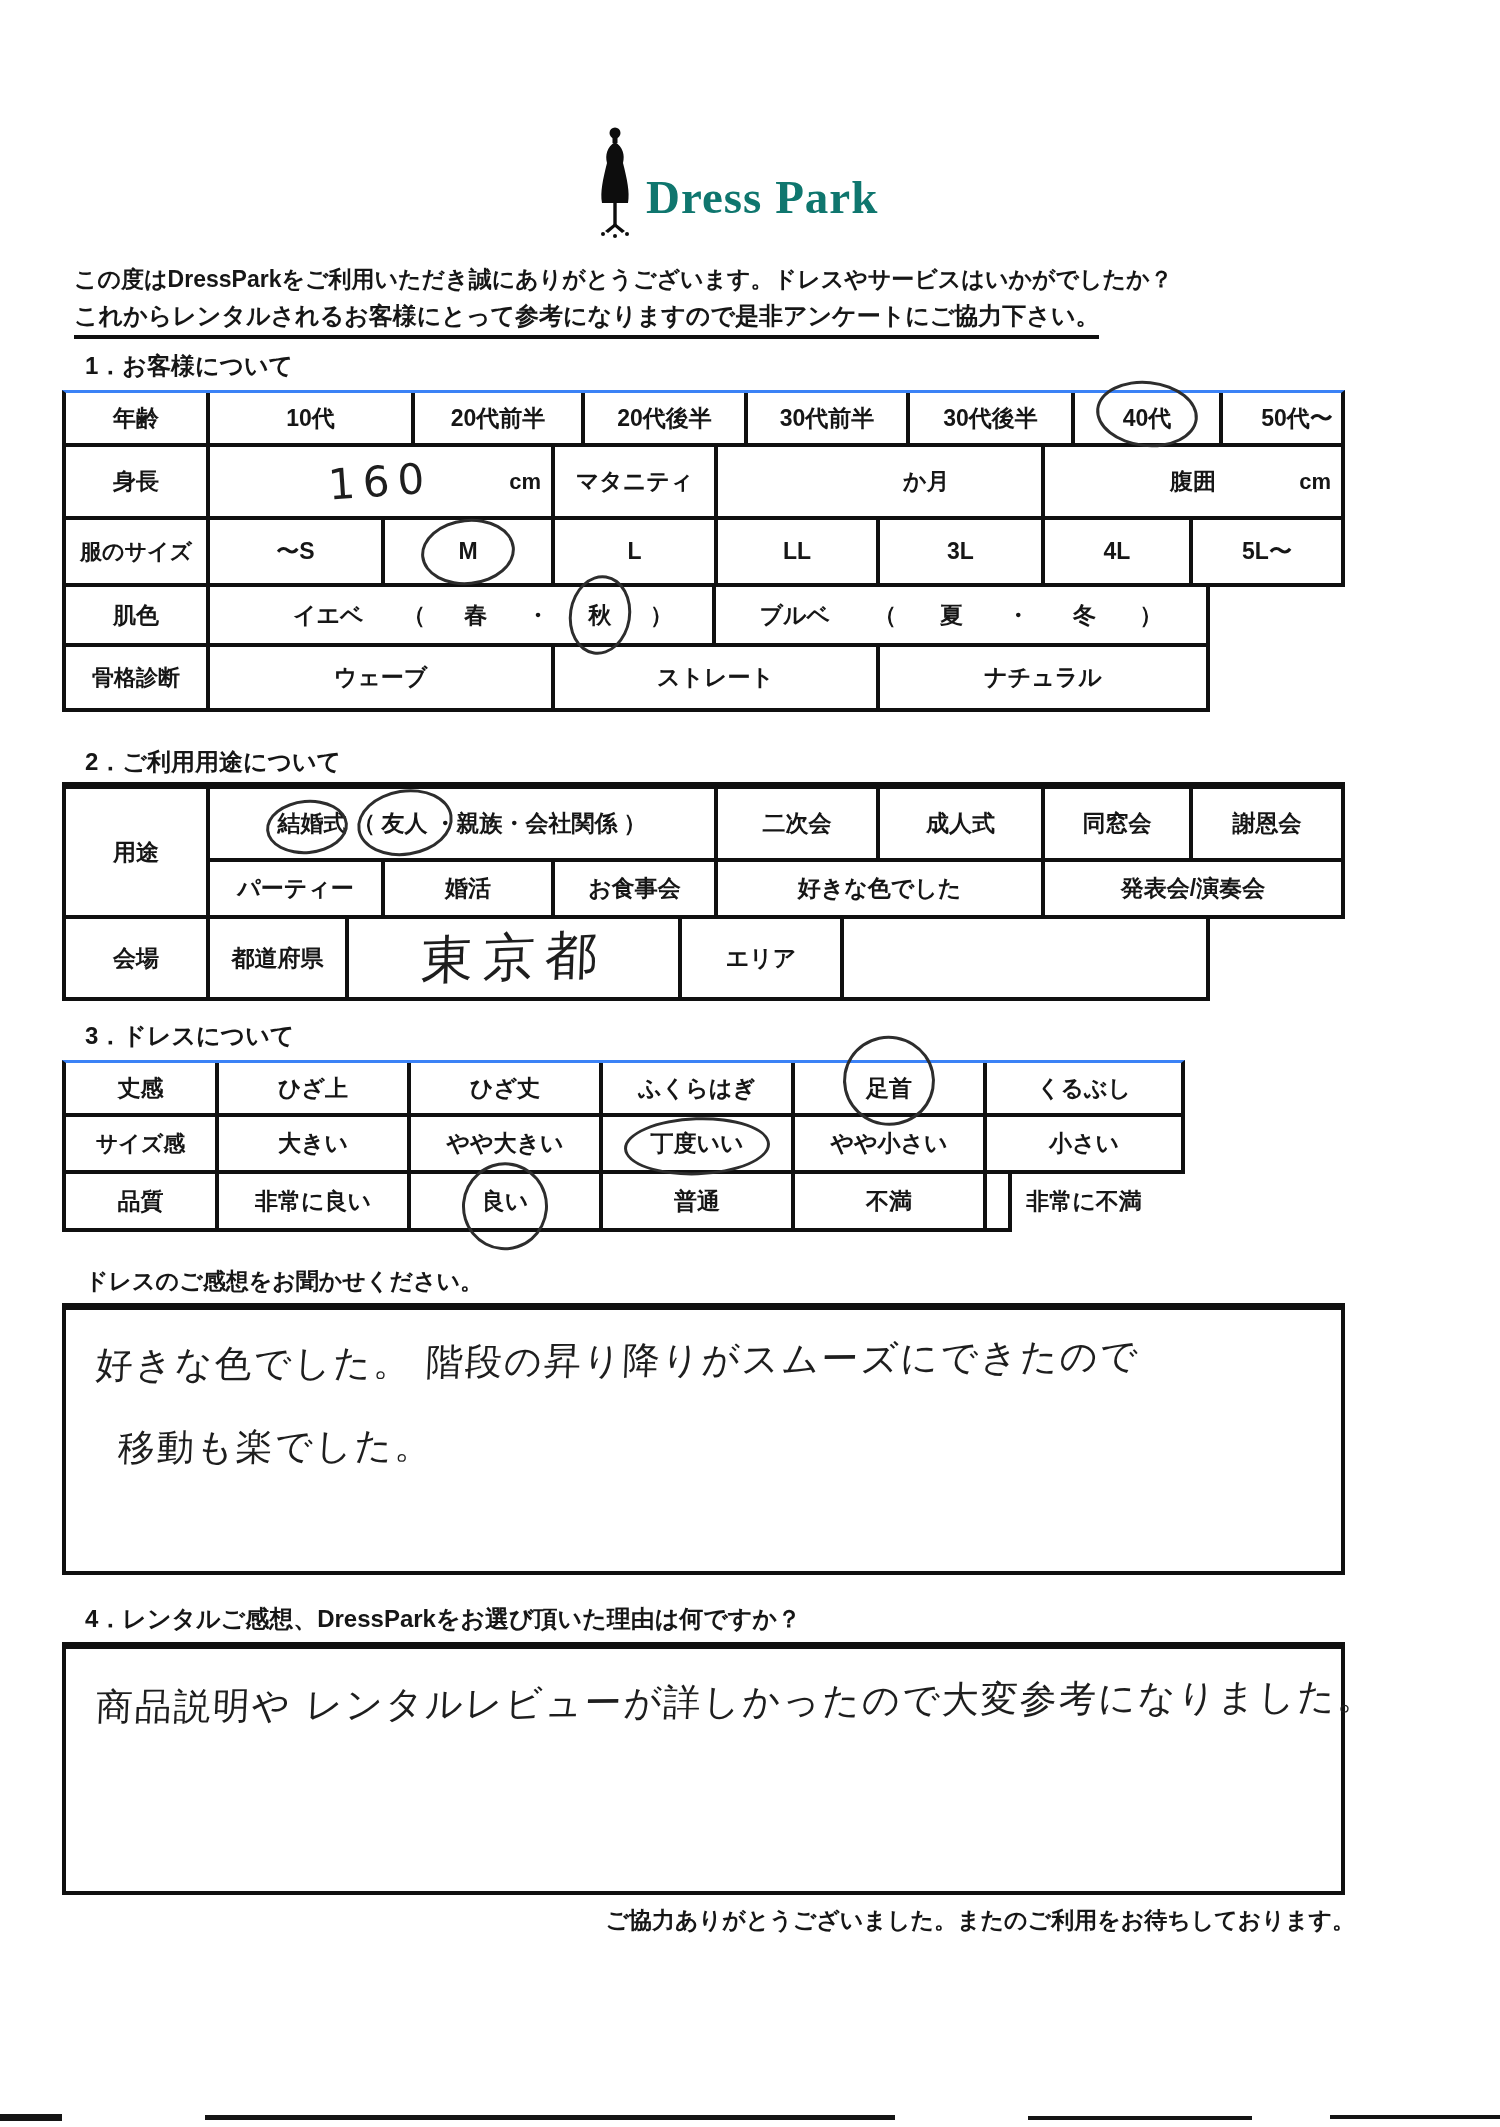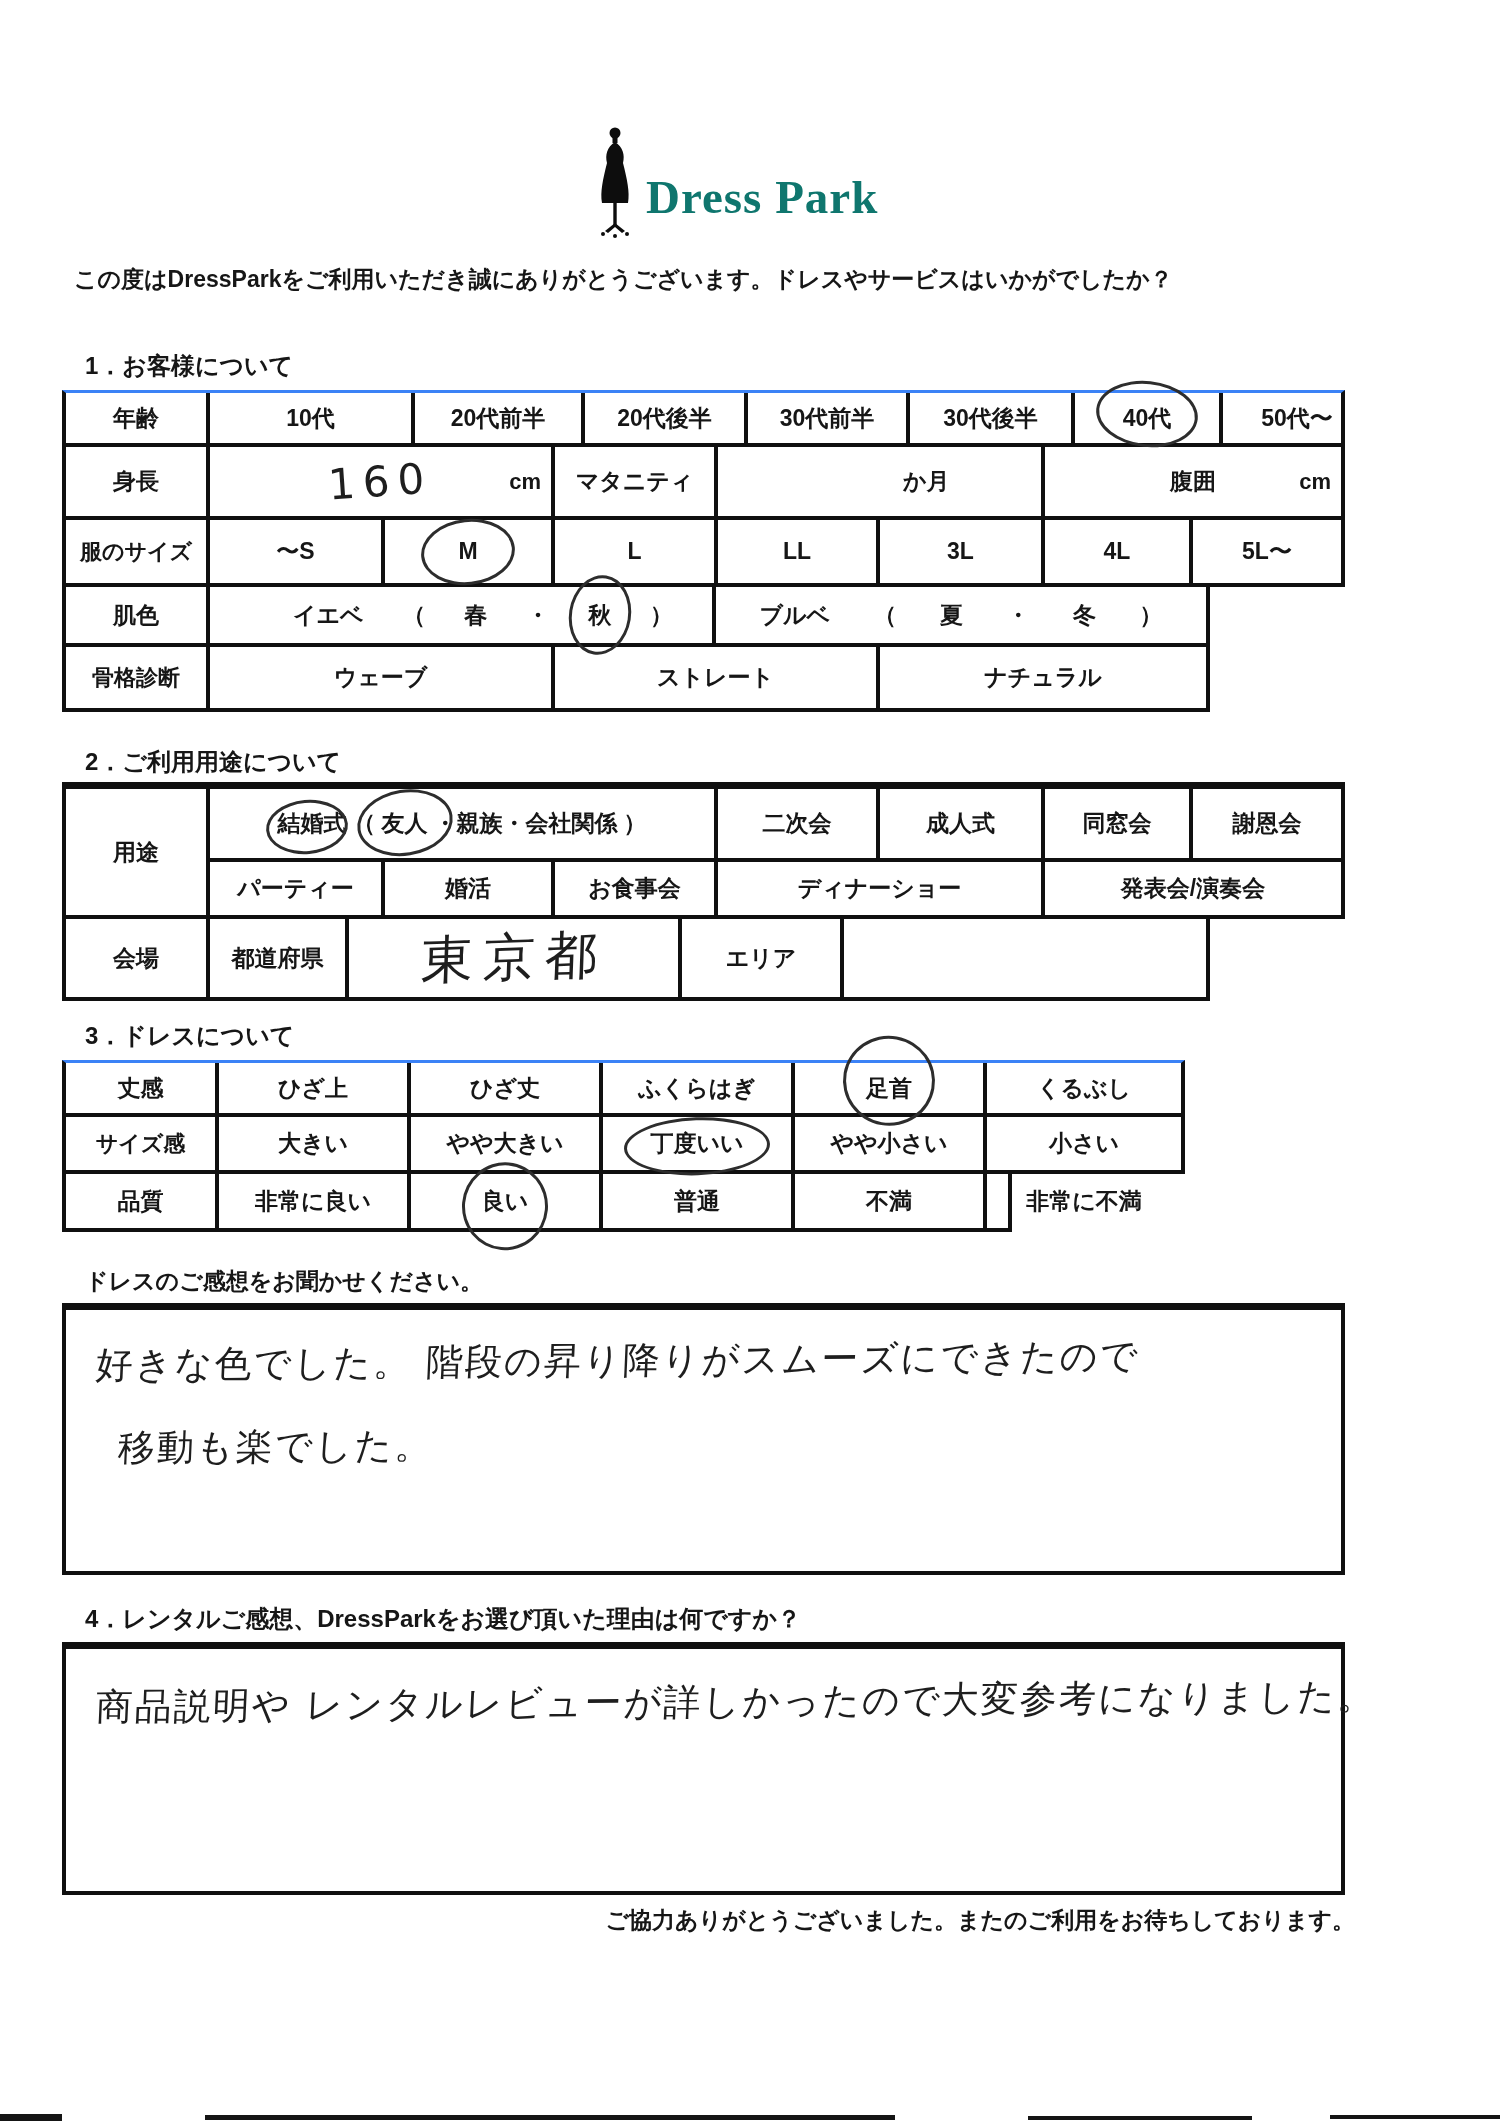--- a/index.html
+++ b/index.html
@@ -60,20 +60,21 @@
           <circle cx="9" cy="108" r="2"></circle>
             <circle cx="21" cy="110" r="2"></circle>
             <circle cx="33" cy="108" r="2"></circle>
         </g>
       </svg>
     </span>
     <span class="brand">Dress Park</span>
   </div>
 
   <div class="abs intro1">この度はDressParkをご利用いただき誠にありがとうございます。ドレスやサービスはいかがでしたか？</div>
+  <div class="abs intro2">これからレンタルされるお客様にとって参考になりますので是非アンケートにご協力下さい。</div>
 
   <div class="abs hsec" style="left:85px;top:350px;">1．お客様について</div>
 
   <div class="abs" style="left:62px;top:390px;">
 
     <div class="rw first" style="width:1283px;height:57px;">
       <div class="cl" style="width:144px;">
           <span>年齢</span>
         </div>
       <div class="cl" style="width:205px;">
@@ -223,21 +224,21 @@
     <div class="gc nbb" style="grid-column:2;grid-row:2;">
         <span>パーティー</span>
       </div>
     <div class="gc nbb" style="grid-column:3;grid-row:2;">
         <span>婚活</span>
       </div>
     <div class="gc nbb" style="grid-column:4;grid-row:2;">
         <span>お食事会</span>
       </div>
     <div class="gc nbb" style="grid-column:5/7;grid-row:2;">
-        <span>ディナーショー</span>
+        <span>好きな色でした</span>
       </div>
     <div class="gc nbb nbr" style="grid-column:7/9;grid-row:2;">
         <span>発表会/演奏会</span>
       </div>
   </div>
 
   <div class="abs" style="left:62px;top:919px;">
     <div class="rw" style="width:1148px;height:82px;">
       <div class="cl" style="width:144px;">
           <span>会場</span>

